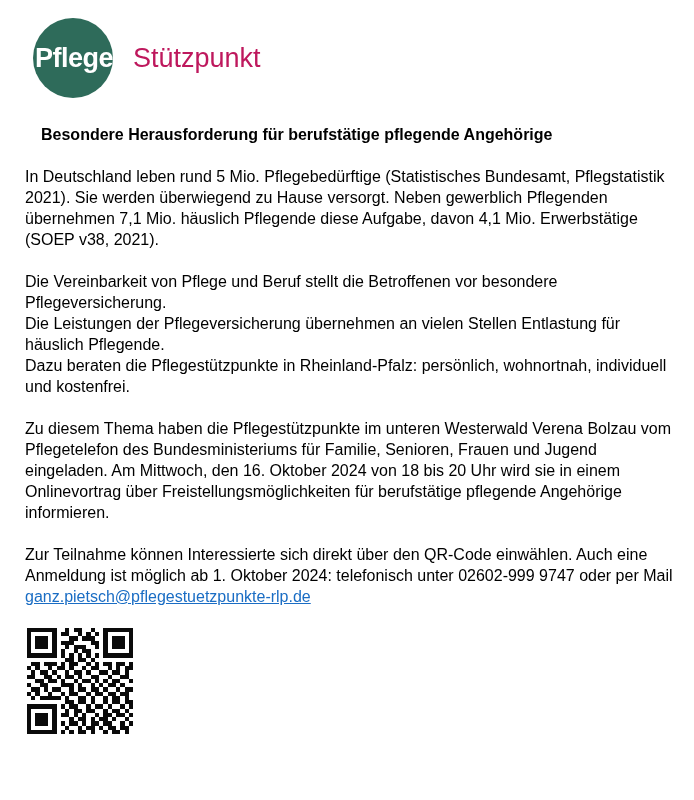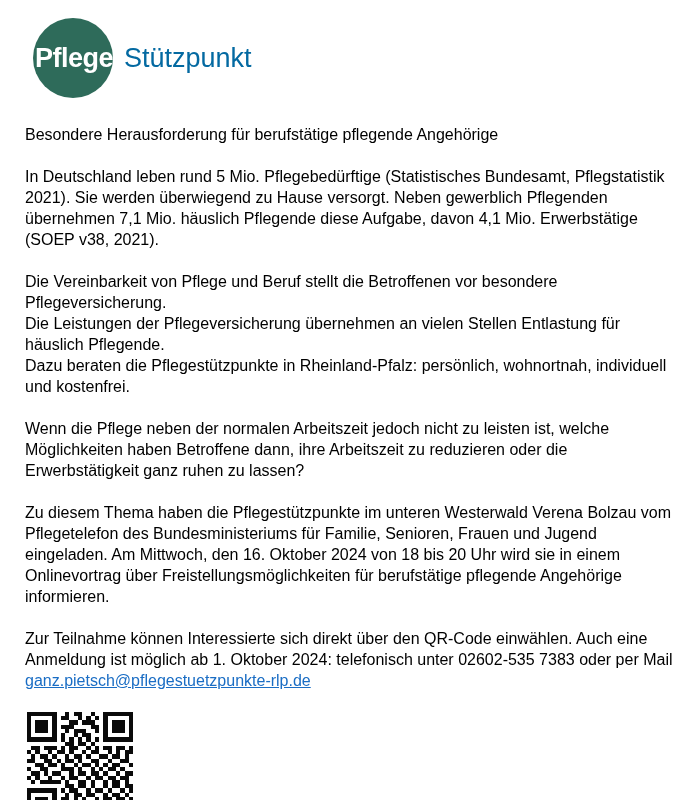--- a/index.html
+++ b/index.html
@@ -40,36 +40,36 @@
   .logo-circle-text {
     color: #ffffff;
     font-weight: bold;
     font-size: 27px;
     letter-spacing: -0.5px;
     transform: translateX(2px);
     white-space: nowrap;
   }
   .logo-wordmark {
     font-size: 27px;
-    color: #0369a1;
-    margin-left: 11px;
+    color: #be185d;
+    margin-left: 20px;
     white-space: nowrap;
   }
   
   .content {
     width: 648px;
     margin-top: 26px;
     font-size: 16px;
     line-height: 21px;
   }
   .content h1 {
     font-size: 16px;
     line-height: 21px;
-    font-weight: normal;
-    margin: 0 0 21px 0;
+    font-weight: bold;
+    margin: 0 0 21px 16px;
   }
   .content p {
     margin: 0 0 21px 0;
   }
   .content .line { display: block; }
   a.email-link {
     color: var(--link-blue);
     text-decoration: underline;
     cursor: pointer;
   }
@@ -103,26 +103,25 @@
     <h1>Besondere Herausforderung für berufstätige pflegende Angehörige</h1>
 
     <p>In Deutschland leben rund 5 Mio. Pflegebedürftige (Statistisches Bundesamt, Pflegstatistik 2021). Sie werden überwiegend zu Hause versorgt. Neben gewerblich Pflegenden übernehmen 7,1 Mio. häuslich Pflegende diese Aufgabe, davon 4,1 Mio. Erwerbstätige (SOEP v38, 2021).</p>
 
     <p>
       <span class="line">Die Vereinbarkeit von Pflege und Beruf stellt die Betroffenen vor besondere Pflegeversicherung.</span>
       <span class="line">Die Leistungen der Pflegeversicherung übernehmen an vielen Stellen Entlastung für häuslich Pflegende.</span>
       <span class="line">Dazu beraten die Pflegestützpunkte in Rheinland-Pfalz: persönlich, wohnortnah, individuell und kostenfrei.</span>
     </p>
 
-    <p>Wenn die Pflege neben der normalen Arbeitszeit jedoch nicht zu leisten ist, welche Möglichkeiten haben Betroffene dann, ihre Arbeitszeit zu reduzieren oder die Erwerbstätigkeit ganz ruhen zu lassen?</p>
 
     <p>Zu diesem Thema haben die Pflegestützpunkte im unteren Westerwald Verena Bolzau vom Pflegetelefon des Bundesministeriums für Familie, Senioren, Frauen und Jugend eingeladen. Am Mittwoch, den 16. Oktober 2024 von 18 bis 20 Uhr wird sie in einem Onlinevortrag über Freistellungsmöglichkeiten für berufstätige pflegende Angehörige informieren.</p>
 
     <p>
-      <span>Zur Teilnahme können Interessierte sich direkt über den QR-Code einwählen. Auch eine Anmeldung ist möglich ab 1. Oktober 2024: telefonisch unter 02602-535 7383 oder per Mail </span><a class="email-link" href="#">ganz.pietsch@pflegestuetzpunkte-rlp.de</a>
+      <span>Zur Teilnahme können Interessierte sich direkt über den QR-Code einwählen. Auch eine Anmeldung ist möglich ab 1. Oktober 2024: telefonisch unter 02602-999 9747 oder per Mail </span><a class="email-link" href="#">ganz.pietsch@pflegestuetzpunkte-rlp.de</a>
     </p>
 
     <div class="qr-wrap">
       <svg xmlns="http://www.w3.org/2000/svg" viewBox="0 0 25 25">
           <rect x="0" y="0" width="1" height="1"></rect>
           <rect x="1" y="0" width="1" height="1"></rect>
           <rect x="2" y="0" width="1" height="1"></rect>
           <rect x="3" y="0" width="1" height="1"></rect>
           <rect x="4" y="0" width="1" height="1"></rect>
           <rect x="5" y="0" width="1" height="1"></rect>

